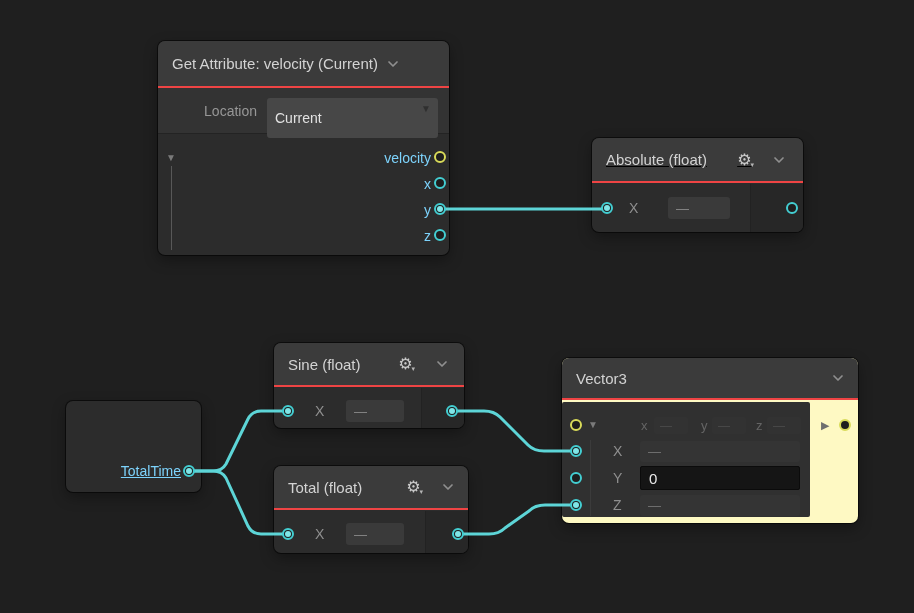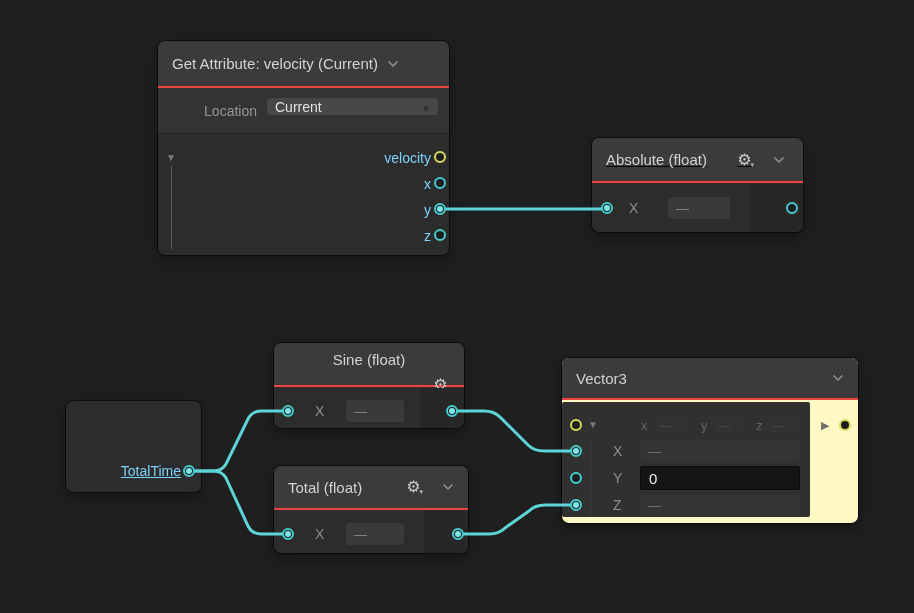--- a/index.html
+++ b/index.html
@@ -42,21 +42,21 @@
   .outcol{position:absolute;background:#272727;}
   .edges{position:absolute;left:0;top:0;z-index:2;pointer-events:none;}
   .rowlab{position:absolute;transform:translateY(-50%);color:#8f8f8f;font-size:14px;}
   .tri{position:absolute;color:#7a7a7a;font-size:10px;line-height:1;cursor:pointer;}
   .minifield{
     position:absolute;background:#343434;border-radius:2px;height:17px;
     display:flex;align-items:center;padding-left:6px;color:#616161;font-size:12px;box-sizing:border-box;
   }
   .faded{opacity:.55;}
   .dropdown{
-    position:relative;background:#474747;border-radius:3px;height:17px;
+    position:relative;background:#474747;border-radius:3px;height:40px;
     display:flex;align-items:center;padding:0 22px 0 8px;cursor:pointer;
     color:#e2e2e2;font-size:14px;box-sizing:border-box;
   }
   .dd-caret{position:absolute;right:7px;top:6px;color:#2f2f2f;font-size:10px;line-height:1;}
   .y-input{
     position:absolute;background:#151515;border:1px solid #0b0b0b;border-radius:2px;
     color:#e9e9e9;font-size:15px;padding:0 0 0 8px;box-sizing:border-box;outline:none;
     font-family:"Liberation Sans","DejaVu Sans",sans-serif;
   }
   .vline{position:absolute;width:1px;background:#585858;}
@@ -111,21 +111,21 @@
   <span class="divline" style="left:158px;top:46px;bottom:0;"></span>
   <span class="rowlab" style="left:37px;top:70px;">X</span>
   <div class="field" style="left:76px;top:59px;width:62px;height:22px;">
     <span>—</span>
   </div>
   <span class="port conn" style="left:15px;top:70px;"></span>
   <span class="port" style="left:200px;top:70px;"></span>
 </div>
 
 <div class="node" style="left:274px;top:343px;width:190px;height:85px;">
-  <div class="hdr" style="height:44px;flex-direction:column;">
+  <div class="hdr" style="height:44px;">
     <span>Sine (float)</span>
     <span class="gear" style="margin-left:auto;">
       <span>⚙</span><span class="gcaret">▾</span>
     </span>
     <span class="chev" style="margin:0 2px 0 12px;">
       <svg width="12" height="8" viewBox="0 0 12 8">
           <path d="M2 2 L6 6 L10 2" fill="none" stroke="currentColor" stroke-width="1.7" stroke-linecap="round" stroke-linejoin="round"></path>
         </svg>
     </span>
   </div>

